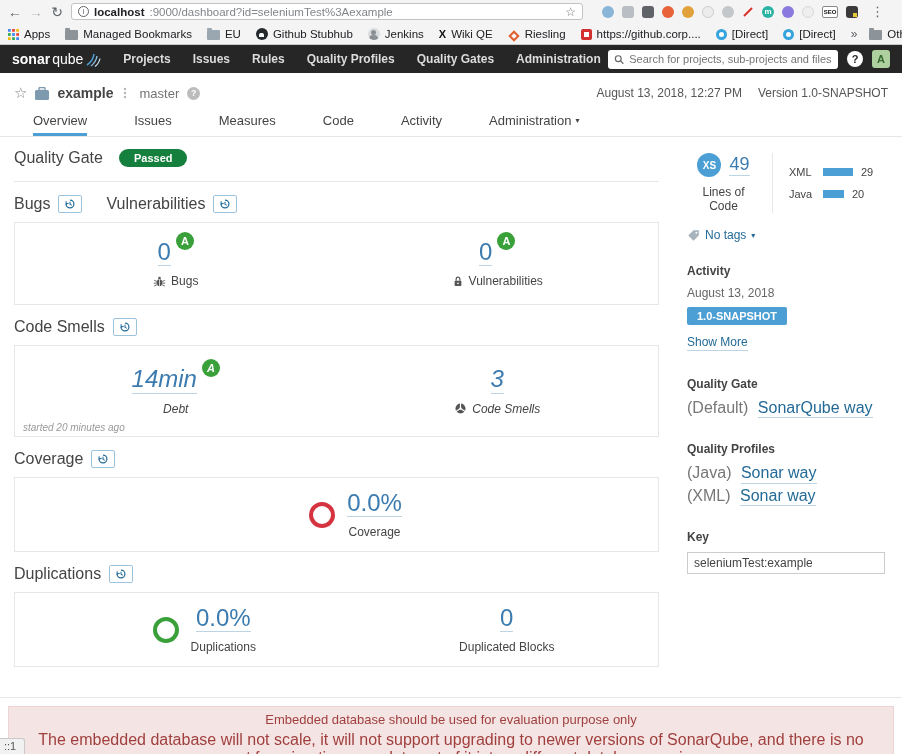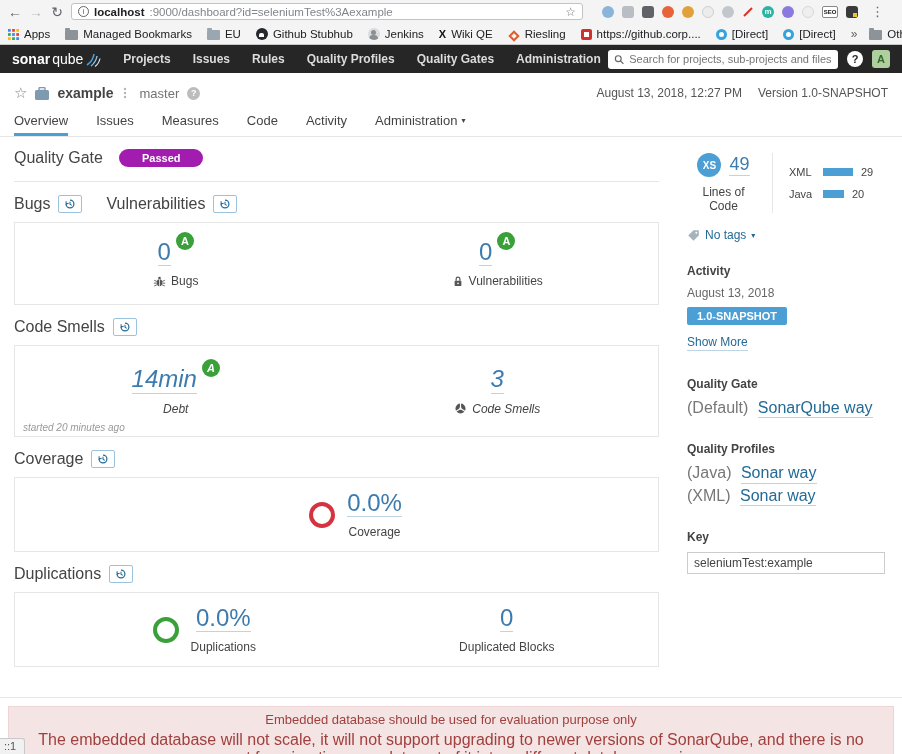--- a/index.html
+++ b/index.html
@@ -63,32 +63,32 @@
   
   .proj-header { display:flex; align-items:center; padding:11px 14px 6px; gap:8px; }
   .ph-star { color:#888; font-size:15px; }
   .ph-name { font-size:14px; font-weight:bold; color:#444; }
   .ph-branch { font-size:13px; color:#737373; margin-left:4px; }
   .ph-help { width:13px; height:13px; border-radius:50%; background:#bcbcbc; color:#fff; font-size:9px;
              font-weight:bold; display:flex; align-items:center; justify-content:center; }
   .ph-right { margin-left:auto; font-size:12px; color:#555; display:flex; gap:16px; }
 
   .tabs { display:flex; gap:28px; padding:0 14px; border-bottom:1px solid #e6e6e6; font-size:13px; color:#444; }
-  .tab { padding:5px 0 8px; display:flex; align-items:center; gap:4px; }
+  .tab { padding:5px 0 8px; display:flex; align-items:center; gap:4px;margin-left:19px; }
   .tab.active { border-bottom:3px solid #4b9fd5; padding-bottom:5px; }
   .tab .caret { font-size:8px; color:#444; }
 
   
   .content { display:flex; padding:0 14px; }
   .main-col { width:645px; }
   .sidebar { flex:1; padding-left:28px; padding-top:16px; }
 
   .qg-row { display:flex; align-items:center; gap:16px; margin-top:12px; }
   .qg-title { font-size:16px; color:#444; }
-  .badge-passed { background:#a21caf; color:#fff; font-size:11px; font-weight:bold; padding:3px 23px; border-radius:12px; }
+  .badge-passed { background:#15803d; color:#fff; font-size:11px; font-weight:bold; padding:3px 15px; border-radius:12px; }
   .divider { border-top:1px solid #e6e6e6; margin-top:14px; }
 
   .sec-head { display:flex; align-items:center; gap:8px; margin:13px 0 9px; font-size:16px; color:#444; }
   .sec-head .gap { width:8px; }
   .hist-btn { width:24px; height:18px; border:1px solid #9cc3dd; border-radius:2px; background:#fff;
               display:flex; align-items:center; justify-content:center; }
 
   .card { border:1px solid #e6e6e6; background:#fff; display:flex; position:relative; }
   .h83 { height:83px; } .h82 { height:92px;font-style:italic; } .h75 { height:75px;padding-left:38px; }
   .half { flex:1; display:flex; flex-direction:column; align-items:center; justify-content:center; }

